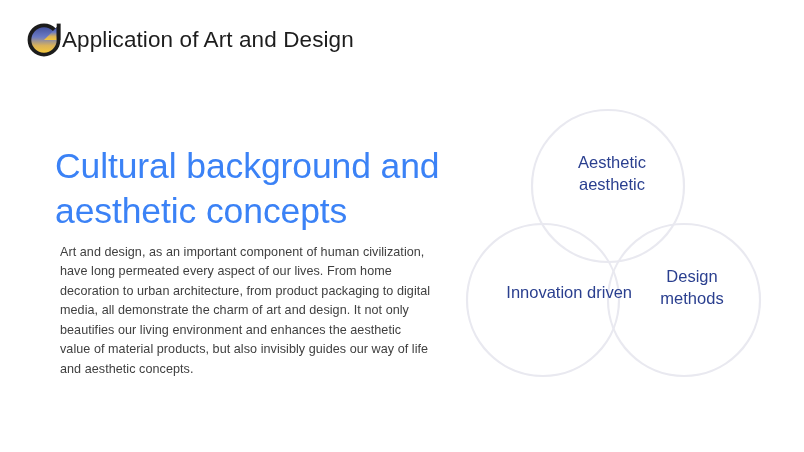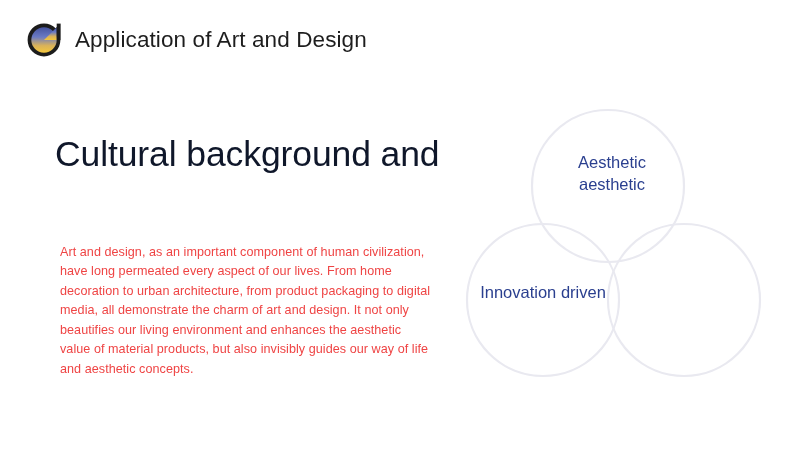--- a/index.html
+++ b/index.html
@@ -23,59 +23,58 @@
     background: #ffffff;
   }
 
   
   .header {
     position: absolute;
     left: 26px;
     top: 22px;
     display: flex;
     align-items: center;
-    gap: 13px;
   }
   .brand-logo {
     width: 36px;
     height: 36px;
     flex: 0 0 36px;
     display: block;
   }
   .brand-title {
     font-size: 22.5px;
     line-height: 1;
     color: #1d1d1d;
     letter-spacing: 0.1px;
     white-space: nowrap;
     font-weight: 400;
   }
 
   
   .headline {
     position: absolute;
     left: 55px;
-    top: 108px;
+    top: 120px;
     width: 440px;
     font-size: 35.5px;
     line-height: 1.28;
-    color: #0f172a;
+    color: #3b82f6;
     font-weight: 400;
     letter-spacing: -0.1px;
   }
   .headline .l2 { display: block; }
 
   .body-copy {
     position: absolute;
     left: 60px;
     top: 230px;
     width: 372px;
     font-size: 12.6px;
     line-height: 1.55;
-    color: #ef4444;
+    color: #404040;
     font-weight: 400;
     letter-spacing: 0.05px;
   }
 
   
   .venn {
     position: absolute;
     left: 456px;
     top: 96px;
     width: 320px;
@@ -94,20 +93,21 @@
   }
   .venn-label.top {
     left: 76px;
     top: 56px;
     width: 160px;
   }
   .venn-label.left {
     left: -2px;
     top: 186px;
     width: 178px;
+    text-align: right;
   }
   .venn-label.right {
     left: 168px;
     top: 170px;
     width: 136px;
   }
 </style>
 </head>
 <body>
 
@@ -129,35 +129,40 @@
       <path d="M18 5.3 C24.9 5.3 30.7 11.1 30.7 18 C30.7 24.9 24.9 30.7 18 30.7
                C11.1 30.7 5.3 24.9 5.3 18 C5.3 11.1 11.1 5.3 18 5.3 Z" fill="url(#logoGrad)"></path>
       <path d="M30.7 5.3 L30.7 18 L18 18 Z" fill="url(#logoGrad)"></path>
       <path d="M30.7 1.6 L34.4 1.6 L34.4 18 L30.7 18 Z" fill="#1c1c1c"></path>
     </svg>
     <div class="brand-title">Application of Art and Design</div>
   </div>
 
   <h1 class="headline">
     <span>Cultural background and</span>
+    <span class="l2">aesthetic concepts</span>
   </h1>
 
   <p class="body-copy">Art and design, as an important component of human civilization, have long permeated every aspect of our lives. From home decoration to urban architecture, from product packaging to digital media, all demonstrate the charm of art and design. It not only beautifies our living environment and enhances the aesthetic value of material products, but also invisibly guides our way of life and aesthetic concepts.</p>
 
   <div class="venn">
     <svg width="320" height="296" viewBox="0 0 320 296">
       <circle cx="152" cy="90" r="76" fill="none" stroke="#e9e9f0" stroke-width="2.2"></circle>
       <circle cx="87" cy="204" r="76" fill="none" stroke="#e9e9f0" stroke-width="2.2"></circle>
       <circle cx="228" cy="204" r="76" fill="none" stroke="#e9e9f0" stroke-width="2.2"></circle>
     </svg>
 
     <div class="venn-label top">
       <span>Aesthetic</span><br>
       <span>aesthetic</span>
     </div>
 
     <div class="venn-label left">
       <span>Innovation driven</span>
     </div>
 
+    <div class="venn-label right">
+      <span>Design</span><br>
+      <span>methods</span>
+    </div>
   </div>
 
 </div>
 
 </body></html>

